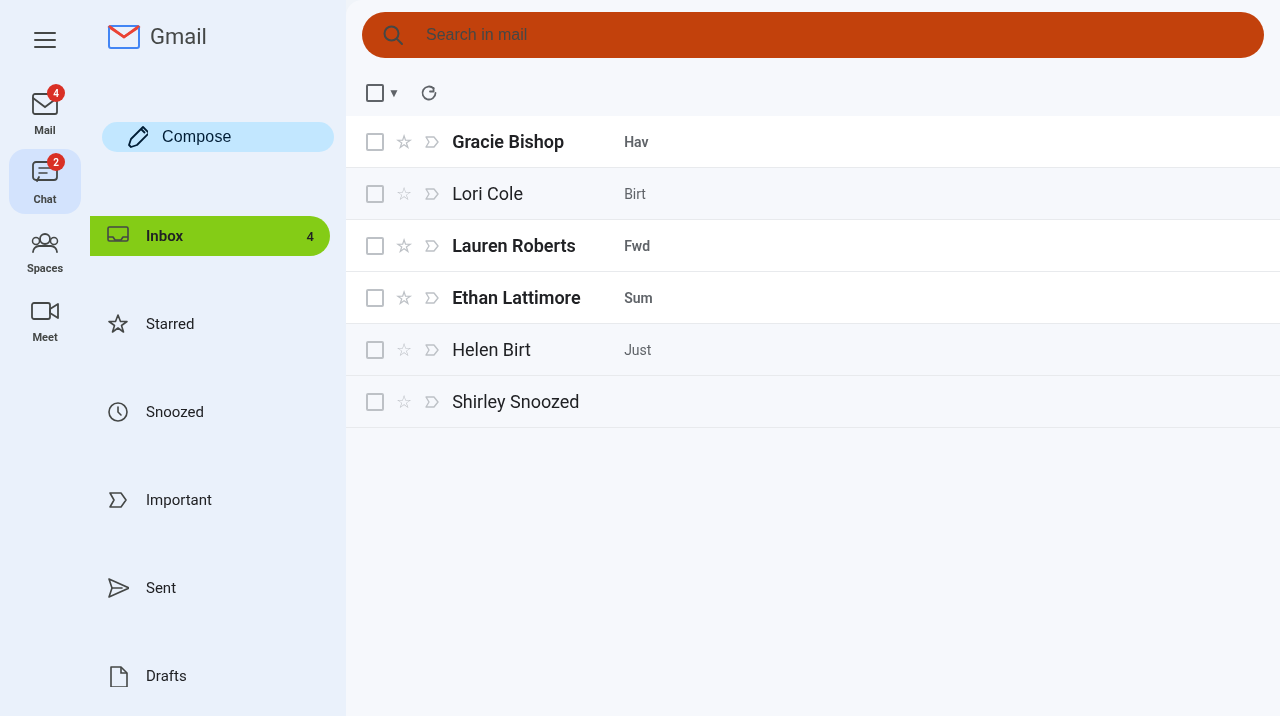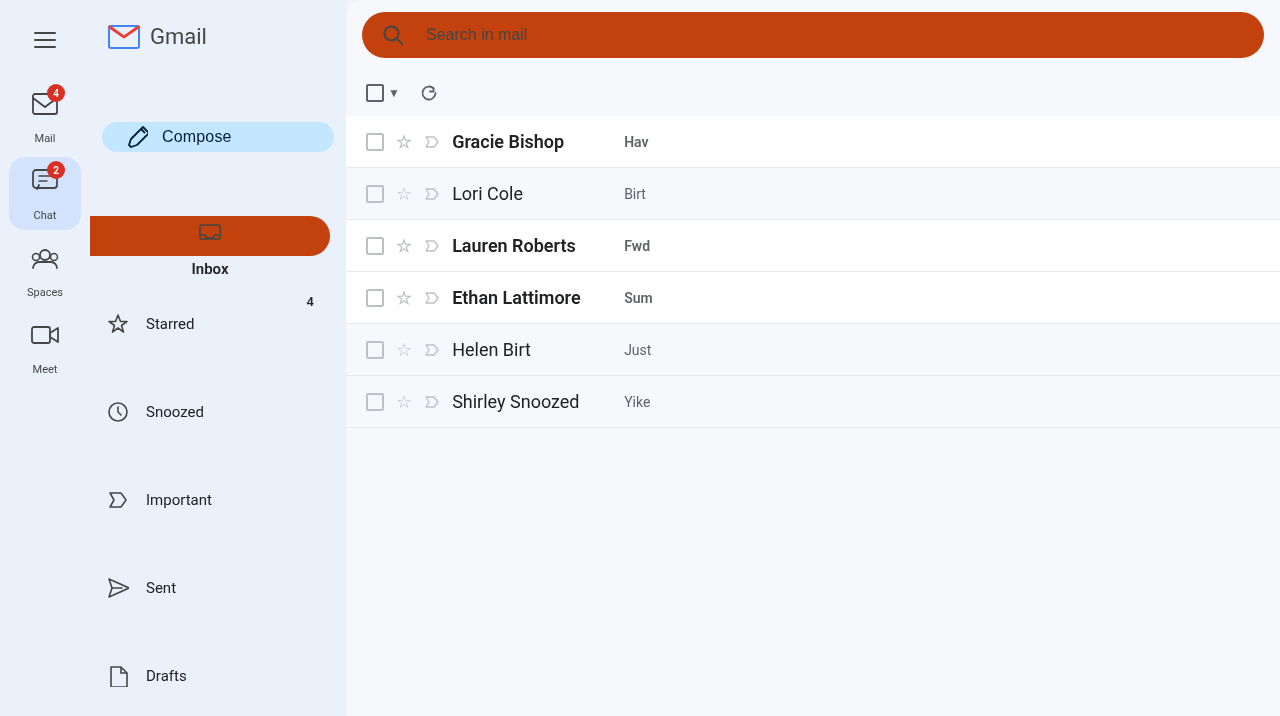--- a/index.html
+++ b/index.html
@@ -68,22 +68,23 @@
       width: 44px;
       height: 32px;
       display: flex;
       align-items: center;
       justify-content: center;
     }
 
     .nav-label {
       font-size: 11px;
       color: #444746;
-      margin-top: 12px;
+      margin-top: 4px;
       text-align: left;
+      font-weight: bold;
     }
 
     .badge {
       position: absolute;
       top: -4px;
       right: 2px;
       background: #d93025;
       color: white;
       font-size: 10px;
       font-weight: 600;
@@ -156,23 +157,22 @@
       gap: 16px;
       padding: 8px 16px;
       border-radius: 0 24px 24px 0;
       margin-right: 16px;
       cursor: pointer;
       font-size: 15px;
       color: #202124;
       min-height: 40px;
     }
     .menu-item.active {
-      background: #c2410c;
+      background: #84cc16;
       font-weight: 600;
-      flex-direction: column;
     }
     .menu-item .badge-count {
       margin-left: auto;
       font-size: 13px;
       font-weight: 500;
       color: #202124;
     }
     .menu-icon {
       width: 24px;
       height: 24px;
@@ -551,18 +551,17 @@
 
       <div class="email-row read">
         <div class="email-cb"></div>
         <span class="star-icon">☆</span>
         <span class="important-icon">
           <svg width="16" height="16" viewBox="0 0 16 16" fill="none">
               <path d="M2 3h8l4 5-4 5H2l3-5-3-5z" stroke="#bdc1c6" stroke-width="1.4" stroke-linejoin="round"></path>
             </svg>
         </span>
         <span class="sender-name">Shirley Snoozed</span>
-        <span class="email-snippet">Yike</span>
       </div>
 
     </div>
   </div>
 </div>
 
 </body></html>

